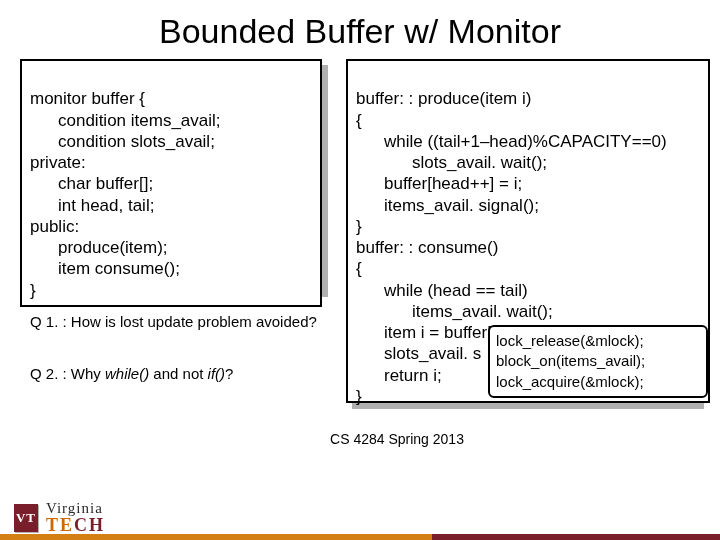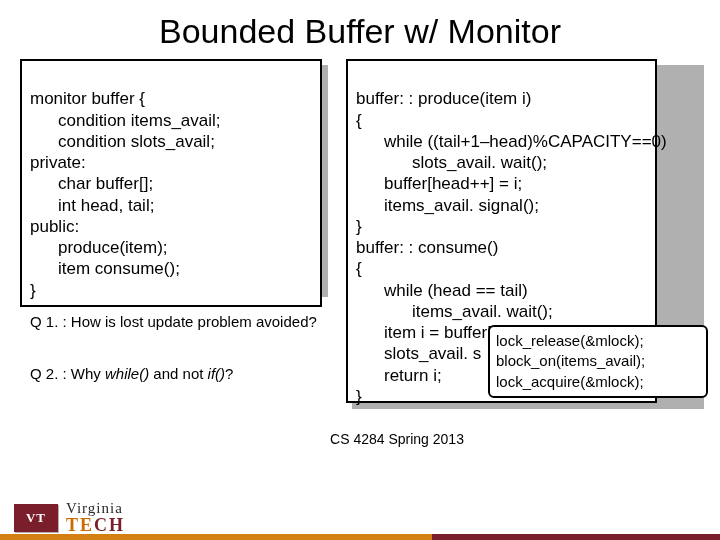--- a/index.html
+++ b/index.html
@@ -72,21 +72,21 @@
     color: #000;
   }
   .logo {
     position: absolute;
     left: 14px;
     bottom: 6px;
     display: flex;
     align-items: center;
   }
   .vt-square {
-    width: 44px;
+    width: 24px;
     height: 28px;
     background: #7a1e2b;
     display: flex;
     align-items: center;
     justify-content: center;
     color: #fff;
     font-weight: bold;
     font-family: Georgia, 'Times New Roman', serif;
     font-size: 13px;
     letter-spacing: 1px;
@@ -133,21 +133,21 @@
   <div class="shadow" style="left:26px; top:8px; width:302px; height:232px;"></div>
   <div class="codebox" style="left:20px; top:2px; width:302px; height:248px;">
     <div class="pad">
 <span>monitor buffer {</span>
 <span class="ind1">condition items_avail;</span><span class="ind1">condition slots_avail;</span><span>private:</span>
 <span class="ind1">char buffer[];</span><span class="ind1">int head, tail;</span><span>public:</span>
 <span class="ind1">produce(item);</span><span class="ind1">item consume();</span><span>}</span></div>
   </div>
 
   <div class="shadow" style="left:352px; top:8px; width:352px; height:344px;"></div>
-  <div class="codebox" style="left:346px; top:2px; width:311px; height:344px;">
+  <div class="codebox" style="left:346px; top:2px; width:364px; height:344px;">
     <div class="pad">
 <span>buffer: : produce(item i)</span>
 <span>{</span>
 <span class="ind1">while ((tail+1–head)%CAPACITY==0)</span><span class="ind2">slots_avail. wait();</span><span class="ind1">buffer[head++] = i;</span><span class="ind1">items_avail. signal();</span><span>}</span>
 <span>buffer: : consume()</span>
 <span>{</span>
 <span class="ind1">while (head == tail)</span><span class="ind2">items_avail. wait();</span><span class="ind1">item i = buffer[t</span><span class="ind1">slots_avail. s</span><span class="ind1">return i;</span><span>}</span></div>
   </div>
 
   <div class="overlay-shadow" style="left:493px; top:273px; width:202px; height:68px;"></div>

